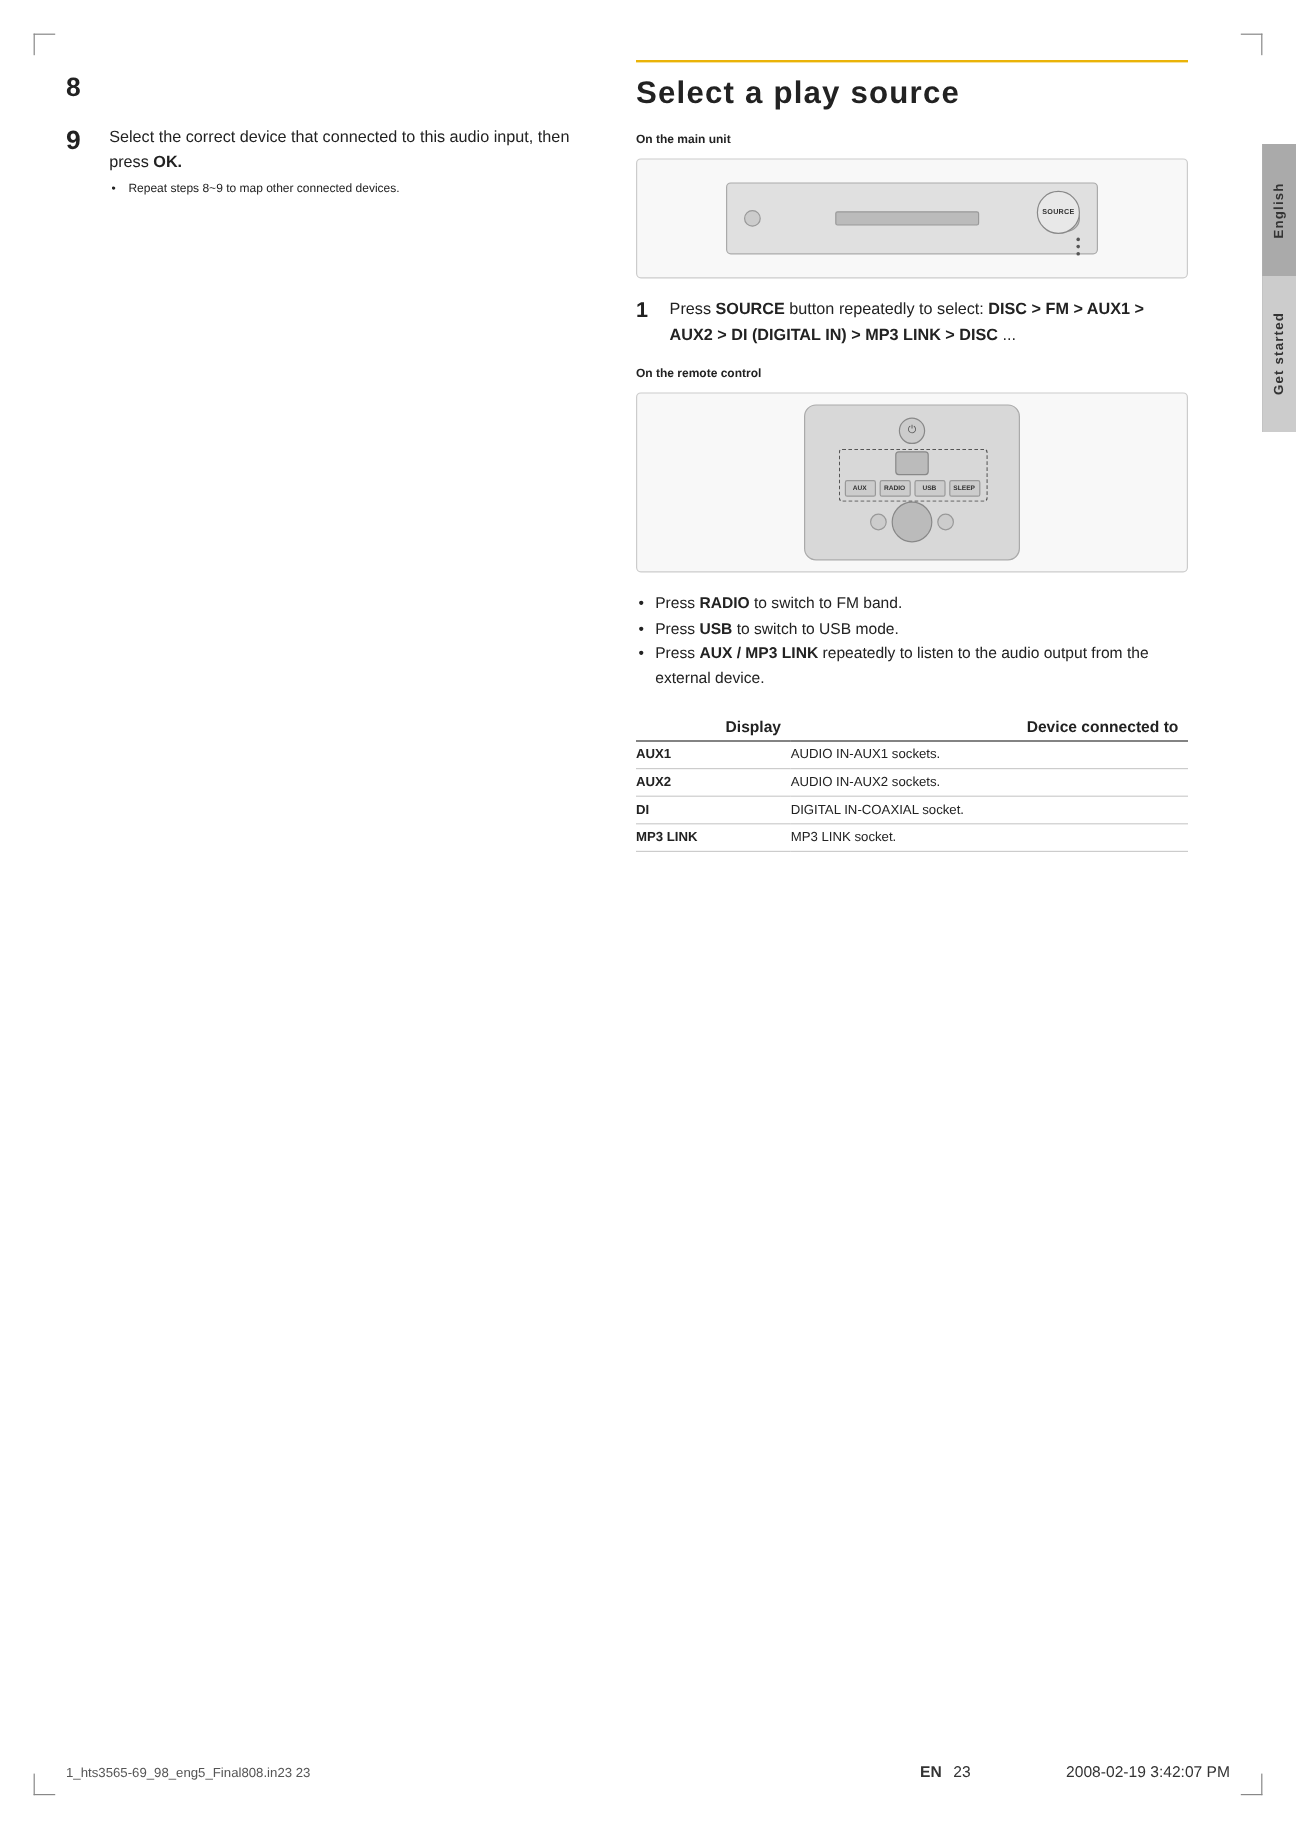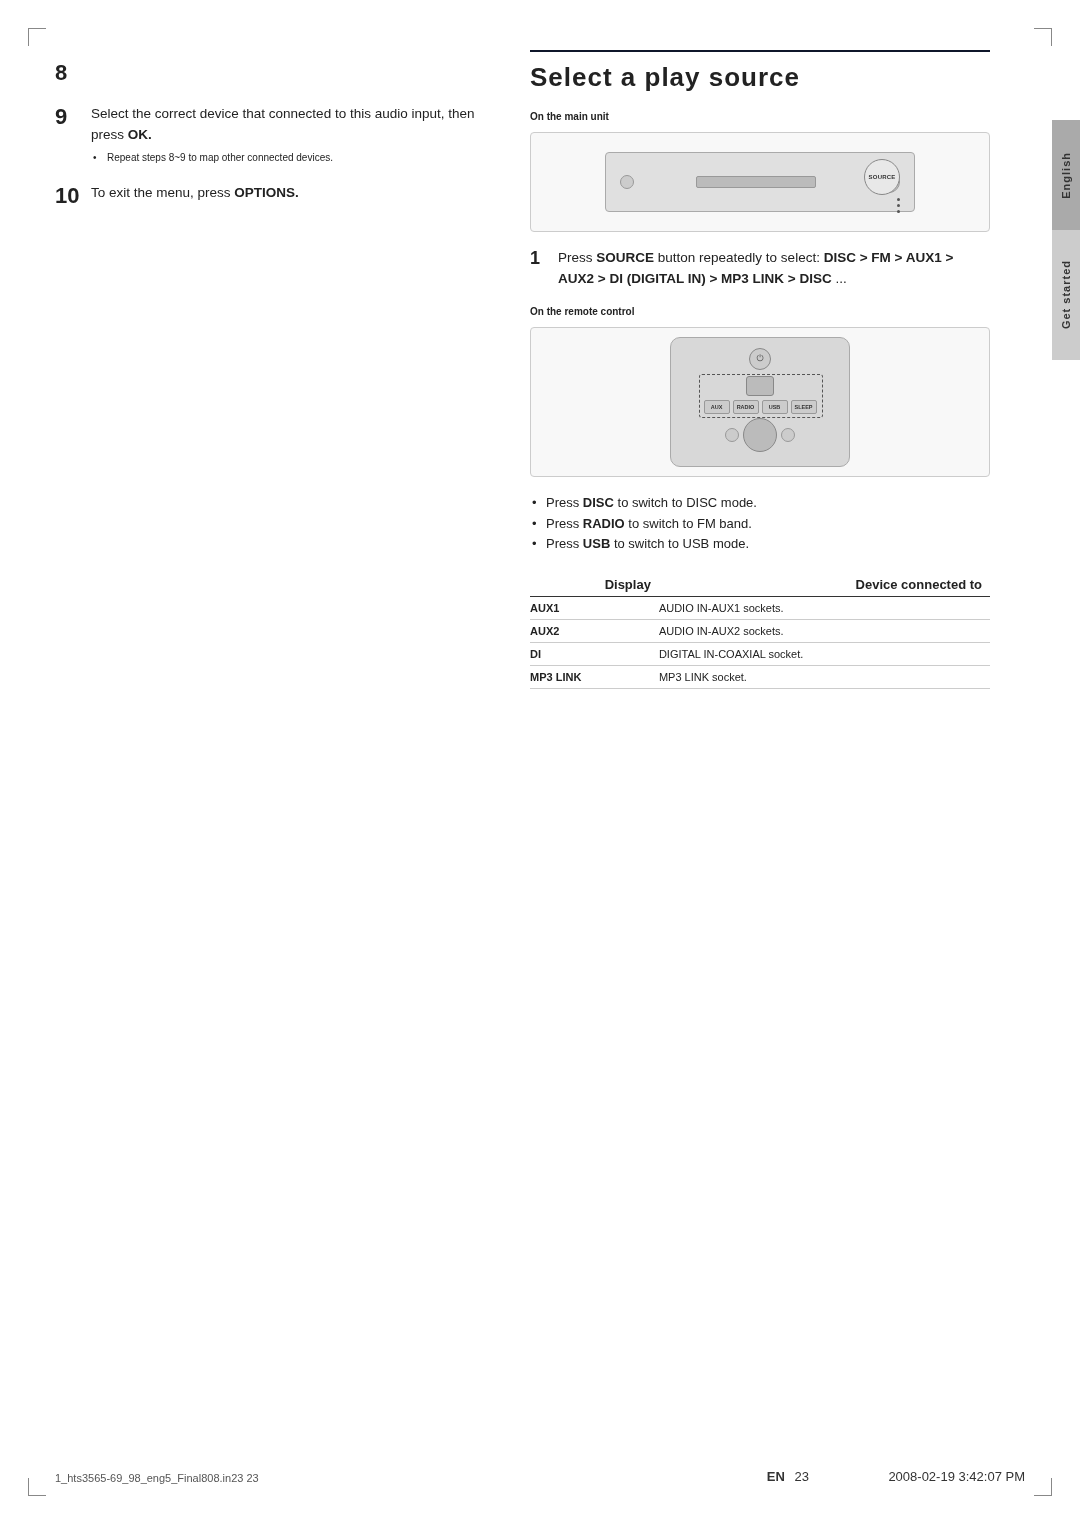--- a/index.html
+++ b/index.html
@@ -120,21 +120,21 @@
       left: 530px;
       top: 50px;
       width: 500px;
       padding-right: 40px;
     }
 
     .section-title {
       font-size: 26px;
       font-weight: bold;
       letter-spacing: 1px;
-      border-top: 2px solid #0f172a;
+      border-top: 2px solid #eab308;
       padding-top: 10px;
       margin-bottom: 18px;
     }
 
     .sub-heading {
       font-size: 10px;
       font-weight: bold;
       margin-bottom: 10px;
     }
 
@@ -397,26 +397,20 @@
   <div class="step-block">
     <div class="step-num">9</div>
     <div class="step-content">
       <span>Select the correct device that connected to this audio input, then press <b>OK.</b></span>
       <ul class="bullet-list">
         <li>Repeat steps 8~9 to map other connected devices.</li>
       </ul>
     </div>
   </div>
 
-  <div class="step-block">
-    <div class="step-num">10</div>
-    <div class="step-content">
-      <span>To exit the menu, press <b>OPTIONS.</b></span>
-    </div>
-  </div>
 
 </div>
 
 <div class="right-col">
 
   <div class="section-title">Select a play source</div>
 
   <div class="sub-heading">On the main unit</div>
 
   <div class="device-diagram">
@@ -462,23 +456,23 @@
         <div class="remote-side-btn"></div>
         <div class="remote-dpad"></div>
         <div class="remote-side-btn"></div>
       </div>
 
       <div class="remote-dotted-box" style="top: 36px; left: 28px; width: 124px; height: 44px;"></div>
     </div>
   </div>
 
   <ul class="right-bullets">
-    <li>Press <b>DISC</b> to switch to DISC mode.</li>
     <li>Press <b>RADIO</b> to switch to FM band.</li>
     <li>Press <b>USB</b> to switch to USB mode.</li>
+    <li>Press <b>AUX / MP3 LINK</b> repeatedly to listen to the audio output from the external device.</li>
   </ul>
 
   <table class="info-table">
     <thead>
       <tr>
         <th>Display</th>
         <th>Device connected to</th>
       </tr>
     </thead>
     <tbody>

